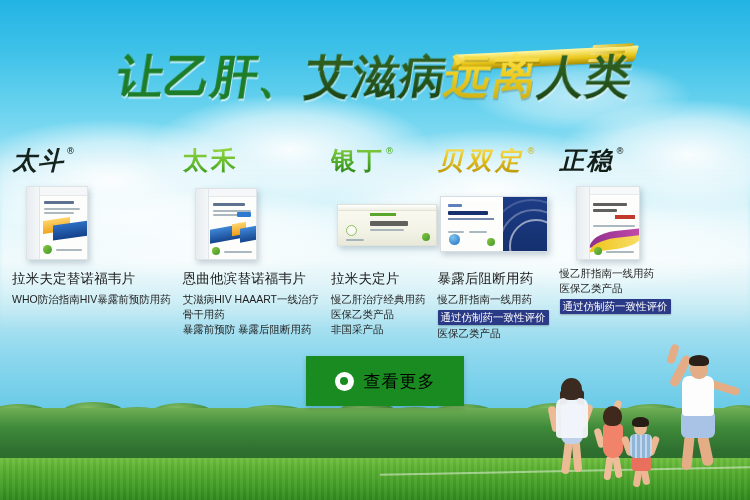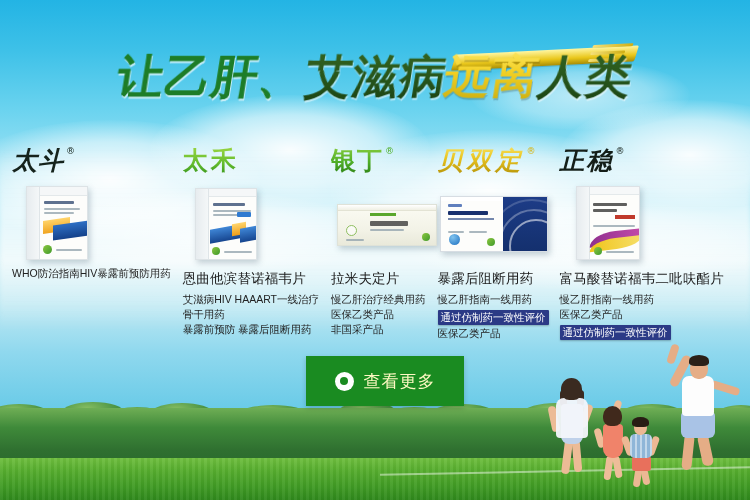--- a/index.html
+++ b/index.html
@@ -240,21 +240,21 @@
   .cta{
     position:absolute; left:306px; top:356px; width:158px; height:50px;
     background:#1a8b21; display:flex; align-items:center; justify-content:center;
     gap:10px; cursor:pointer; box-shadow:0 2px 5px rgba(0,0,0,.18);
   }
   .cta-eye{
     width:19px; height:19px; border-radius:50%; background:#fff;
     display:flex; align-items:center; justify-content:center; flex:0 0 auto;
   }
   .cta-eye i{ width:8px; height:8px; border-radius:50%; background:#1a8b21; display:block;}
-  .cta-label{ color:#fef9c3; font-size:17px; letter-spacing:1px;
+  .cta-label{ color:#000000; font-size:17px; letter-spacing:1px;
     font-family:Liberation Serif, serif;}
 
   
   .trees{
     position:absolute; left:0; top:408px; width:750px; height:56px;
     background:
       linear-gradient(180deg,#6fae55 0%,#3f8a3a 35%,#2f7030 75%,#2b6a2d 100%);
   }
   .treetops{
     position:absolute; left:0; top:402px; width:750px; height:20px;
@@ -375,20 +375,21 @@
           <div class="lid"></div>
           <i class="tinytxt" style="left:17px;top:14px;width:30px;height:3px;background:#28416b;"></i>
           <i class="tinytxt lt" style="left:17px;top:21px;width:36px;"></i>
           <i class="tinytxt lt" style="left:17px;top:25px;width:30px;"></i>
           <div class="b1-orange"></div>
           <div class="b1-blue"></div>
           <div class="b1-logo"></div>
           <i class="tinytxt lt" style="left:29px;bottom:8px;width:26px;"></i>
         </div>
       </div>
+      <div class="ptitle">拉米夫定替诺福韦片</div>
       <ul class="pfeat">
         <li>WHO防治指南HIV暴露前预防用药</li>
       </ul>
     </div>
 
     <div class="product p1">
       <div class="logo logo-taihe">
         <span>太禾</span><span class="reg">®</span>
       </div>
       <div class="boxwrap">
@@ -491,21 +492,20 @@
           <i class="tinytxt" style="left:16px;top:16px;width:34px;height:3px;background:#2a2a2a;"></i>
           <i class="tinytxt" style="left:16px;top:22px;width:24px;height:3px;background:#2a2a2a;"></i>
           <div class="b5-bar"></div>
           <i class="tinytxt lt" style="left:16px;top:38px;width:42px;"></i>
           <div class="b5-wave1"></div>
           <div class="b5-wave2"></div>
           <div class="b5-logo"></div>
           <i class="tinytxt lt" style="left:29px;bottom:6px;width:28px;"></i>
         </div>
       </div>
-      <div class="ptitle">富马酸替诺福韦二吡呋酯片</div>
       <ul class="pfeat">
         <li>慢乙肝指南一线用药</li>
         <li>医保乙类产品</li>
         <li class="badge">通过仿制药一致性评价</li>
       </ul>
     </div>
 
   </div>
 
   <div class="treetops">

